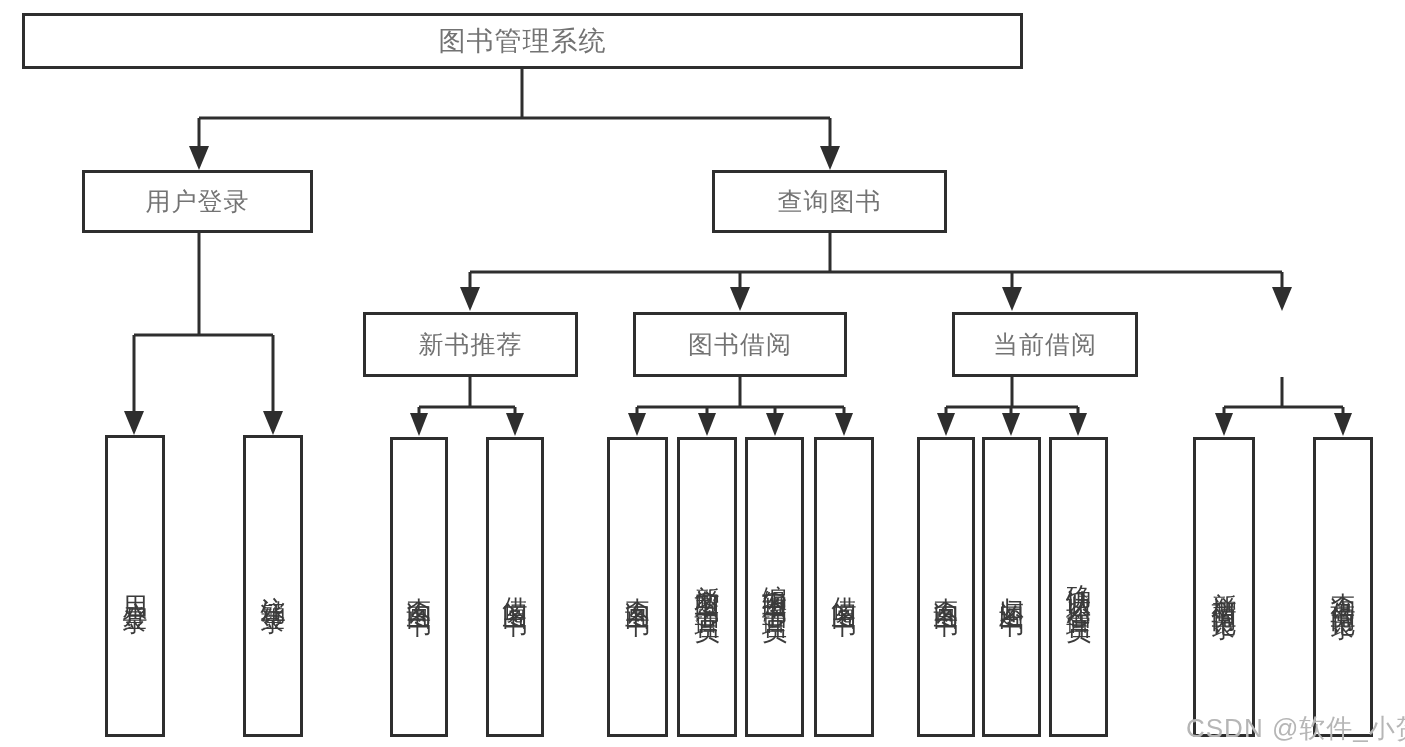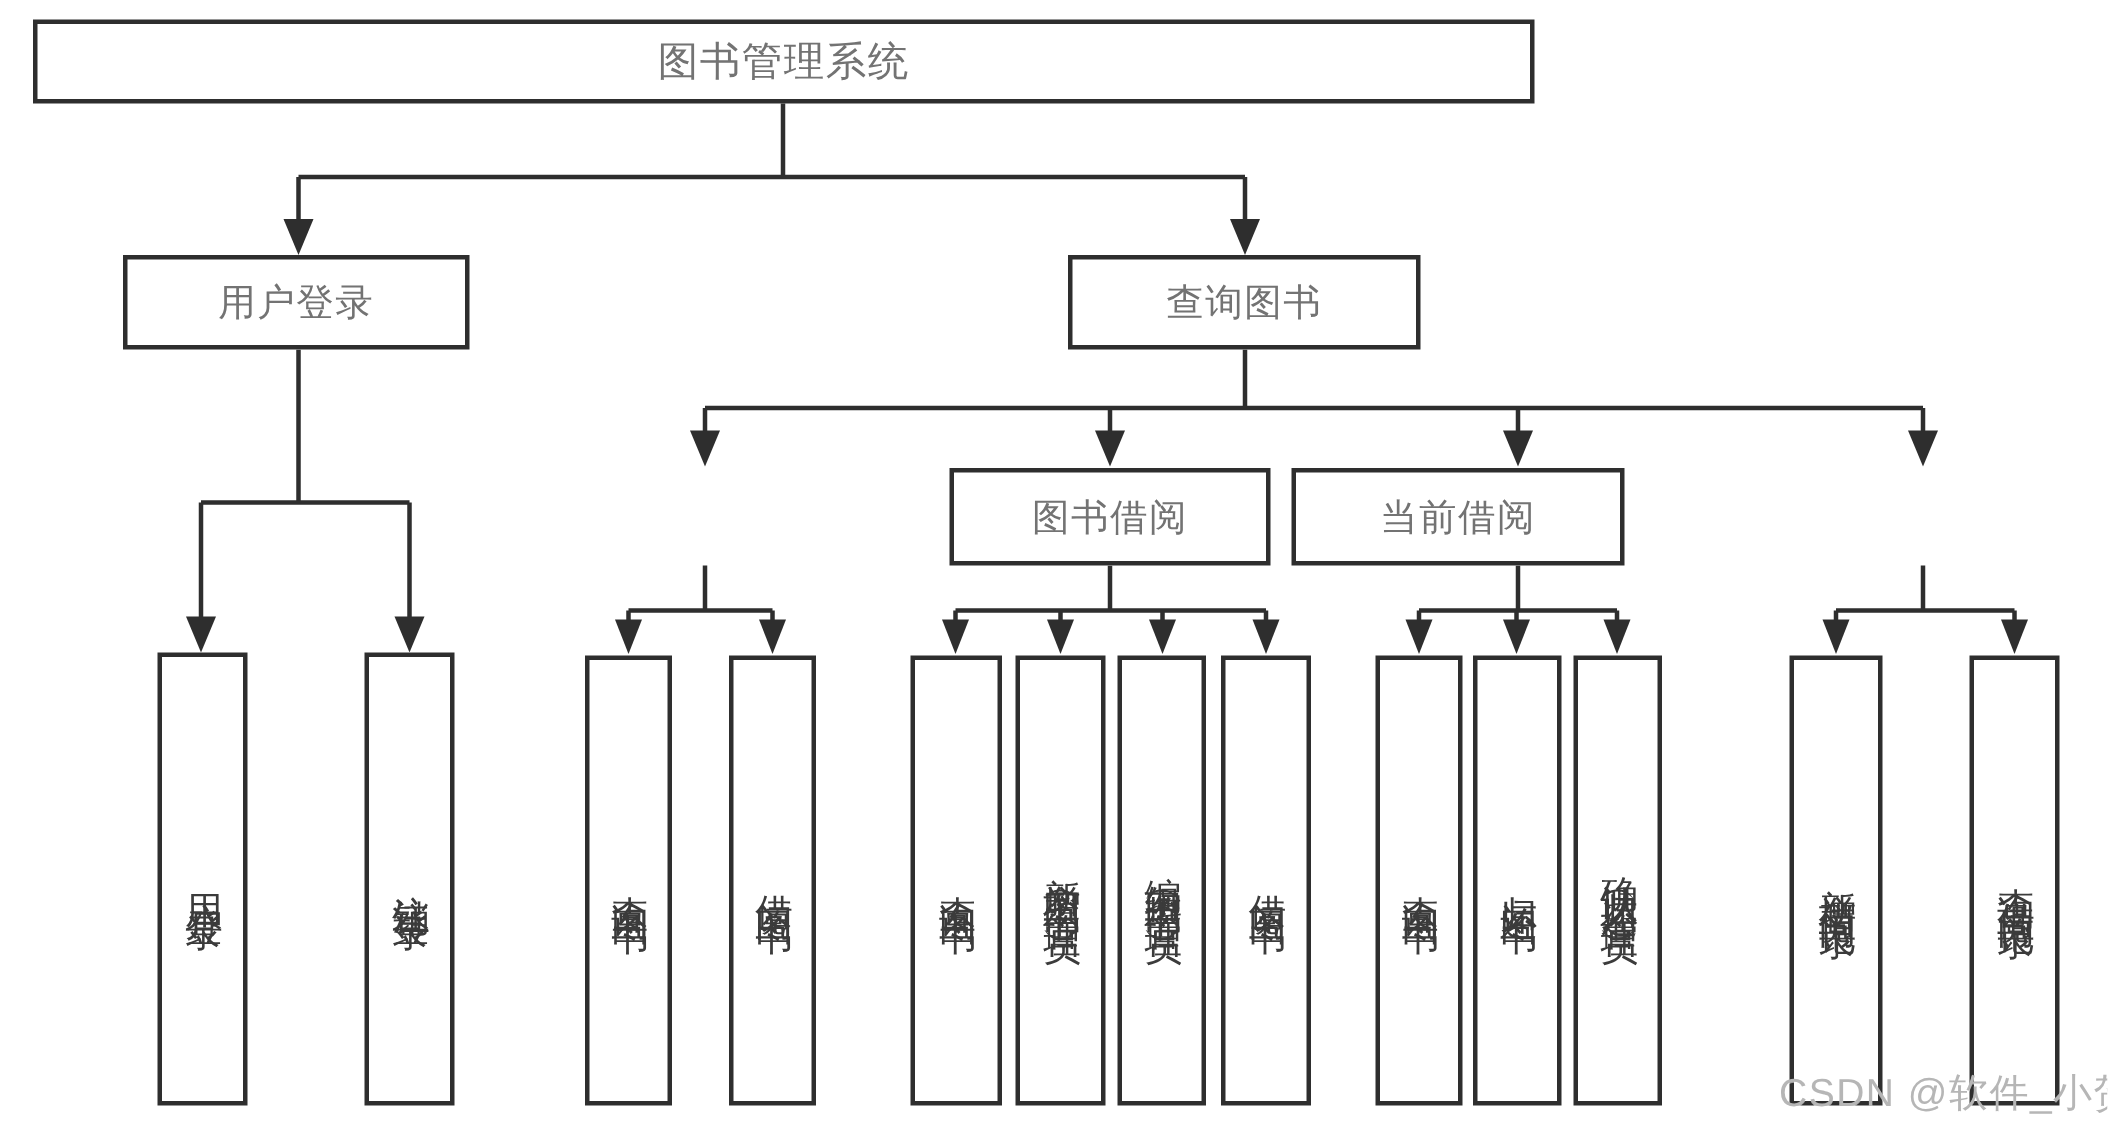--- a/index.html
+++ b/index.html
@@ -95,24 +95,27 @@
     <span class="hlabel root-label">图书管理系统</span>
   </div>
 
   <div class="node" style="left:82px;top:170px;width:231px;height:63px;">
     <span class="hlabel">用户登录</span>
   </div>
   <div class="node" style="left:712px;top:170px;width:235px;height:63px;">
     <span class="hlabel">查询图书</span>
   </div>
 
+  <div class="node" style="left:363px;top:312px;width:215px;height:65px;">
+    <span class="hlabel">新书推荐</span>
+  </div>
   <div class="node" style="left:633px;top:312px;width:214px;height:65px;">
     <span class="hlabel">图书借阅</span>
   </div>
-  <div class="node" style="left:861px;top:312px;width:222px;height:65px;">
+  <div class="node" style="left:952px;top:312px;width:186px;height:65px;">
     <span class="hlabel">当前借阅</span>
   </div>
 
   <div class="node" style="left:105px;top:435px;width:60px;height:302px;">
     <span class="vtext">用户登录</span>
   </div>
   <div class="node" style="left:243px;top:435px;width:60px;height:302px;">
     <span class="vtext">注销登录</span>
   </div>
 

